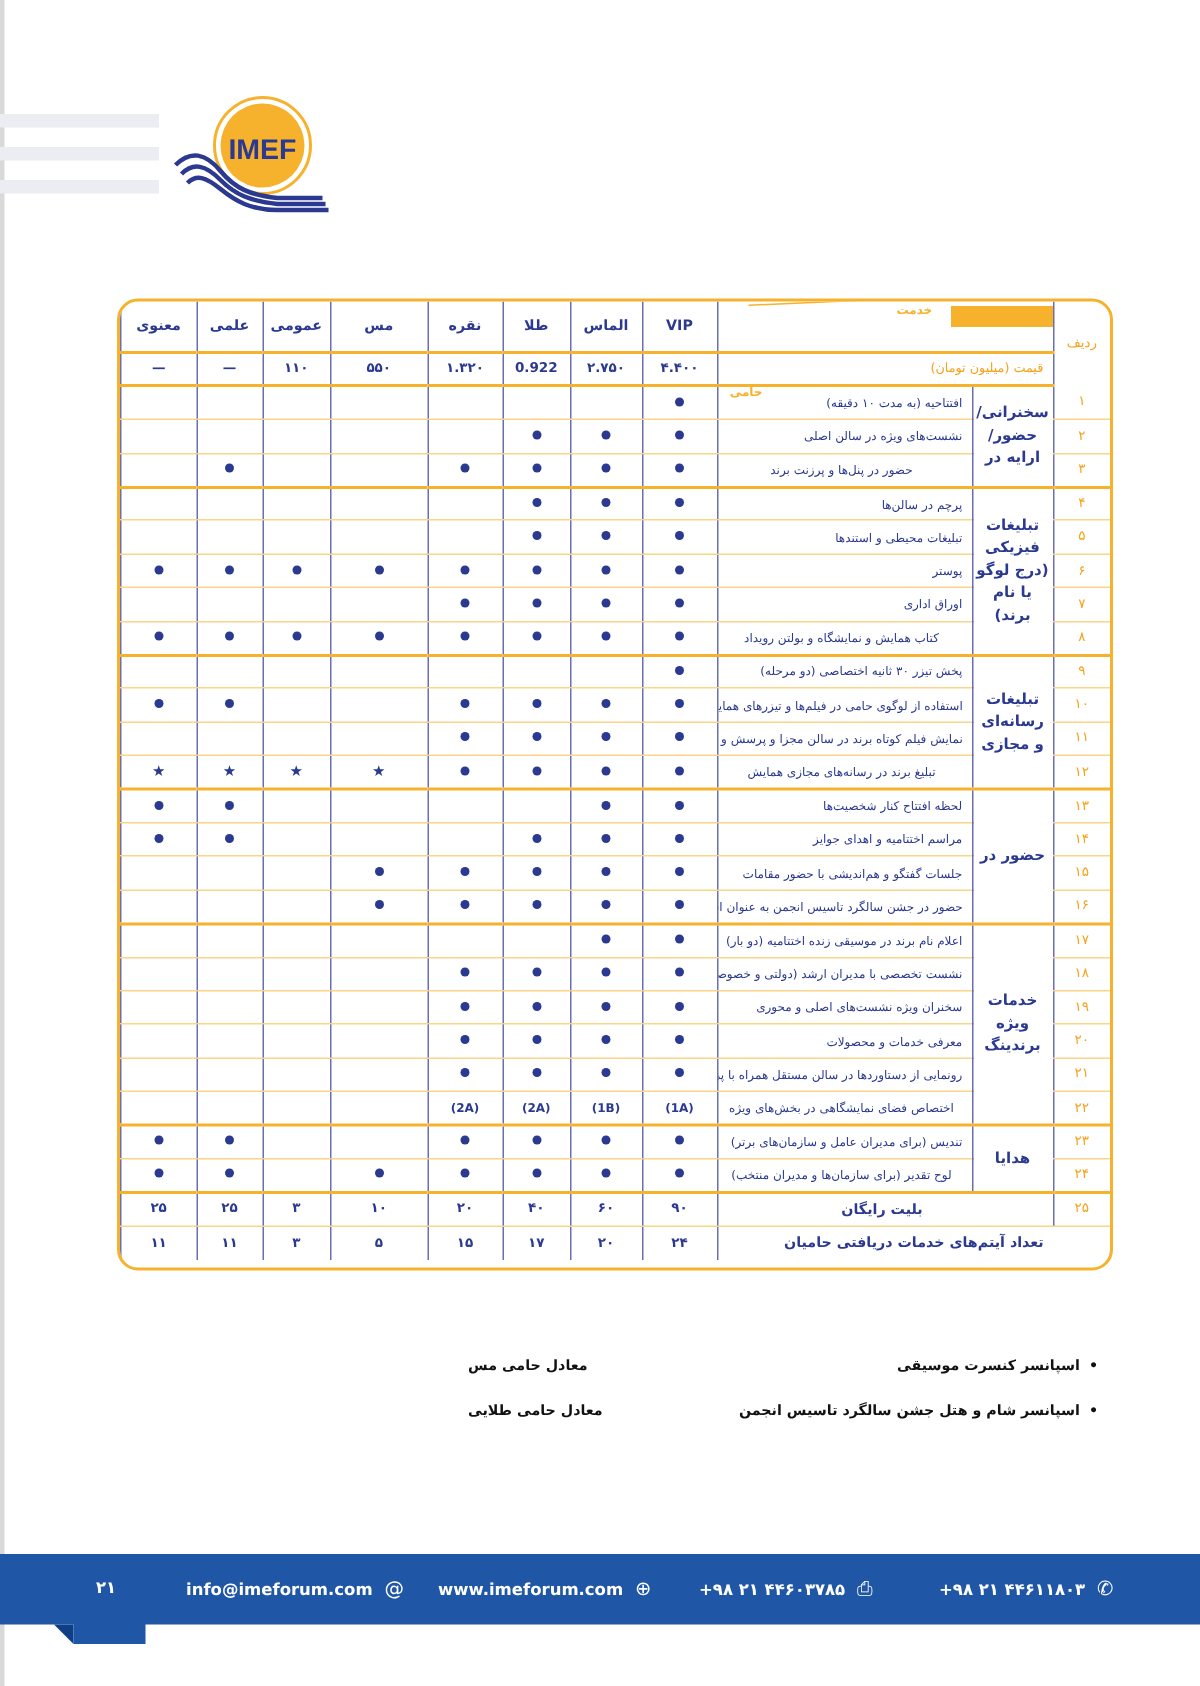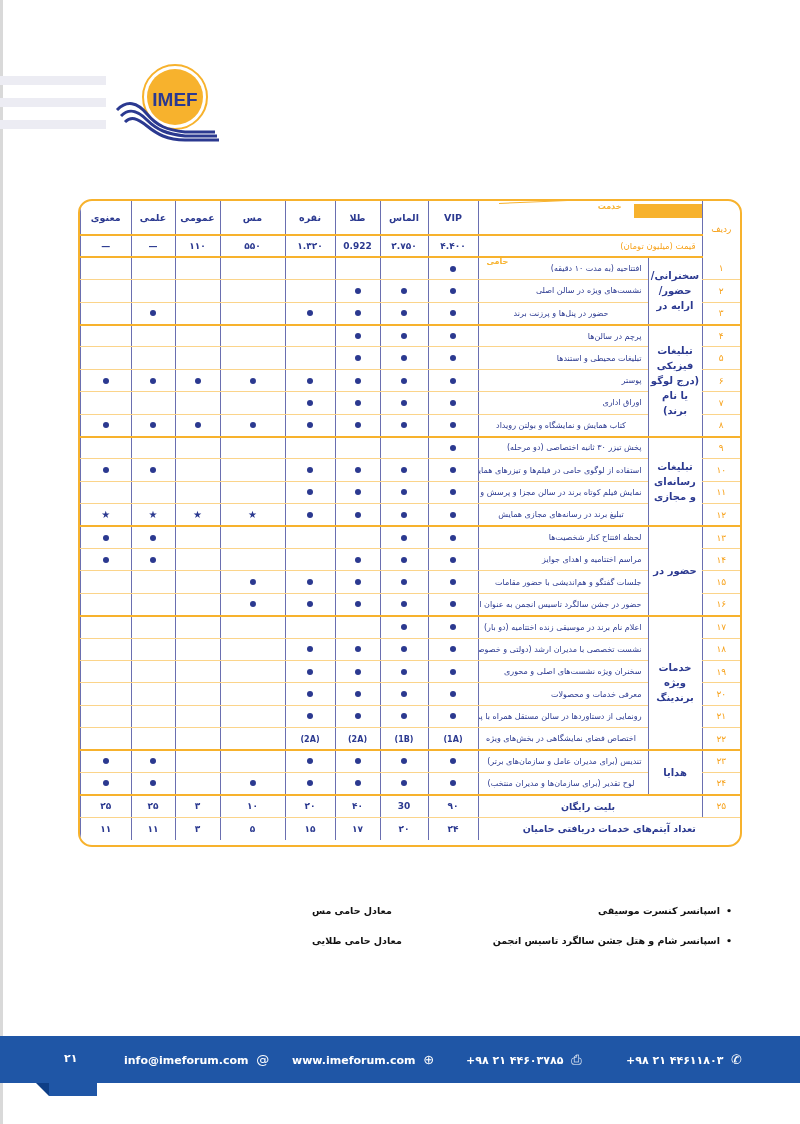--- a/index.html
+++ b/index.html
@@ -412,21 +412,21 @@
           <td></td>
           <td><span class="dot"></span></td>
           <td><span class="dot"></span></td>
         </tr>
       </tbody>
     <tfoot>
       <tr>
         <td class="rownum">۲۵</td>
         <td class="total-label" colspan="2">بلیت رایگان</td>
         <td class="total">۹۰</td>
-        <td class="total">30</td>
+        <td class="total">۶۰</td>
         <td class="total">۴۰</td>
         <td class="total">۲۰</td>
         <td class="total">۱۰</td>
         <td class="total">۳</td>
         <td class="total">۲۵</td>
         <td class="total">۲۵</td>
       </tr>
       <tr>
         <td class="count-label" colspan="3">تعداد آیتم‌های خدمات دریافتی حامیان</td>
         <td class="count">۲۴</td>

